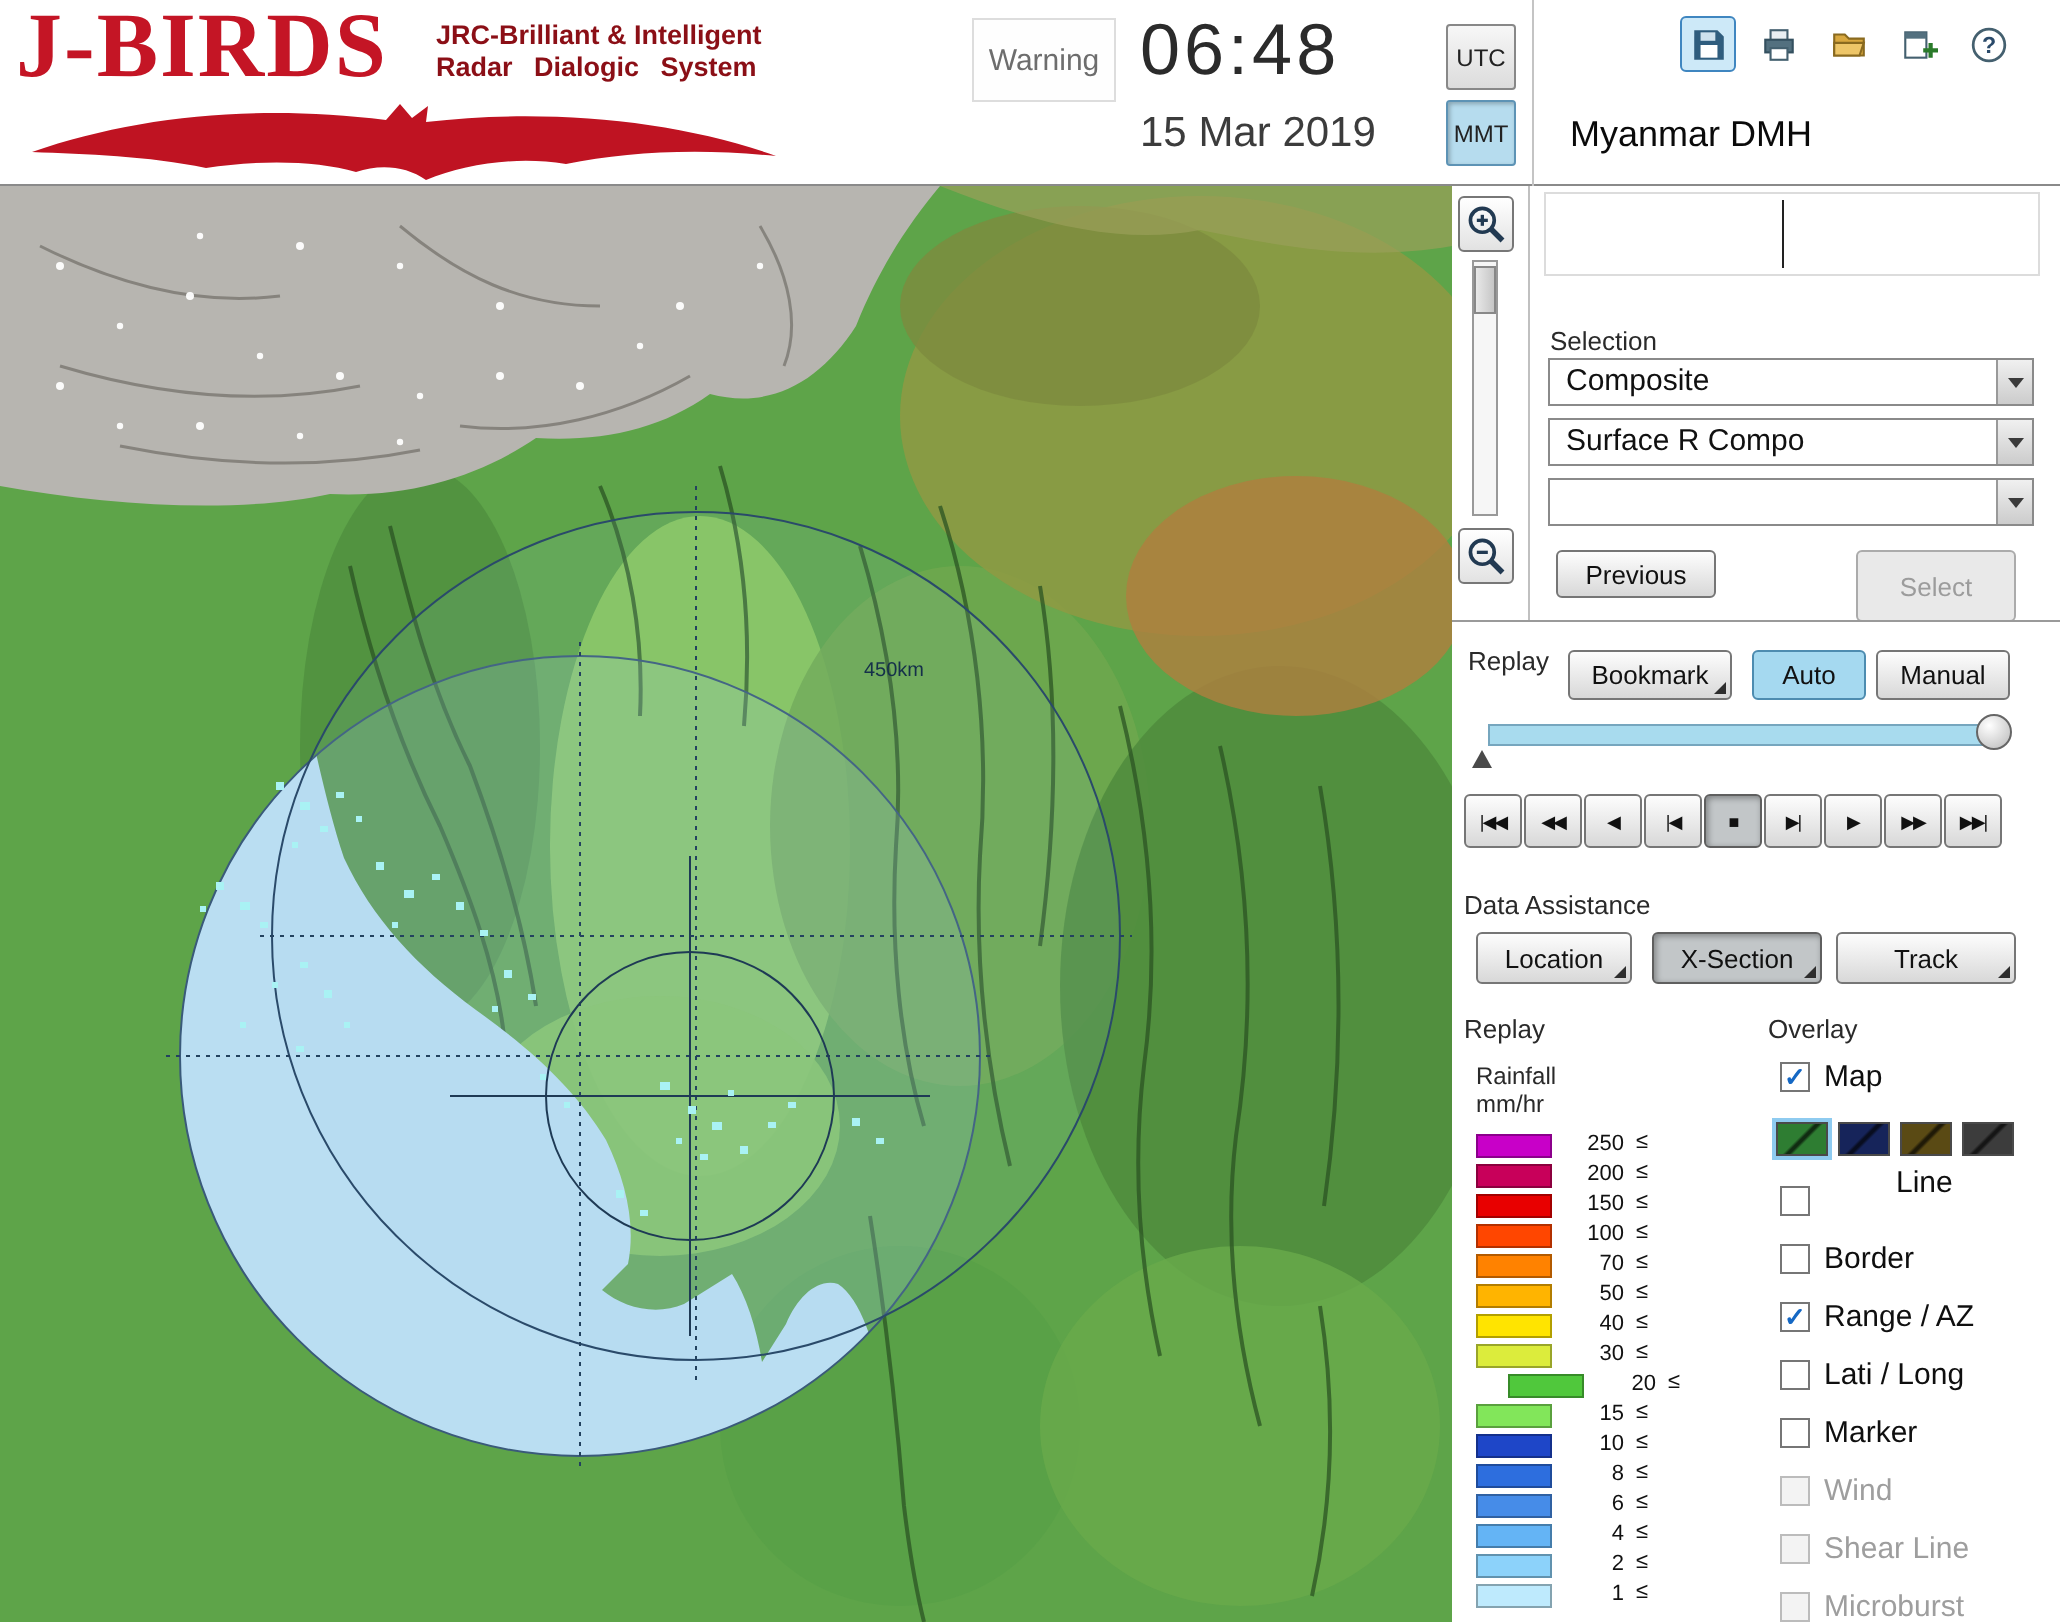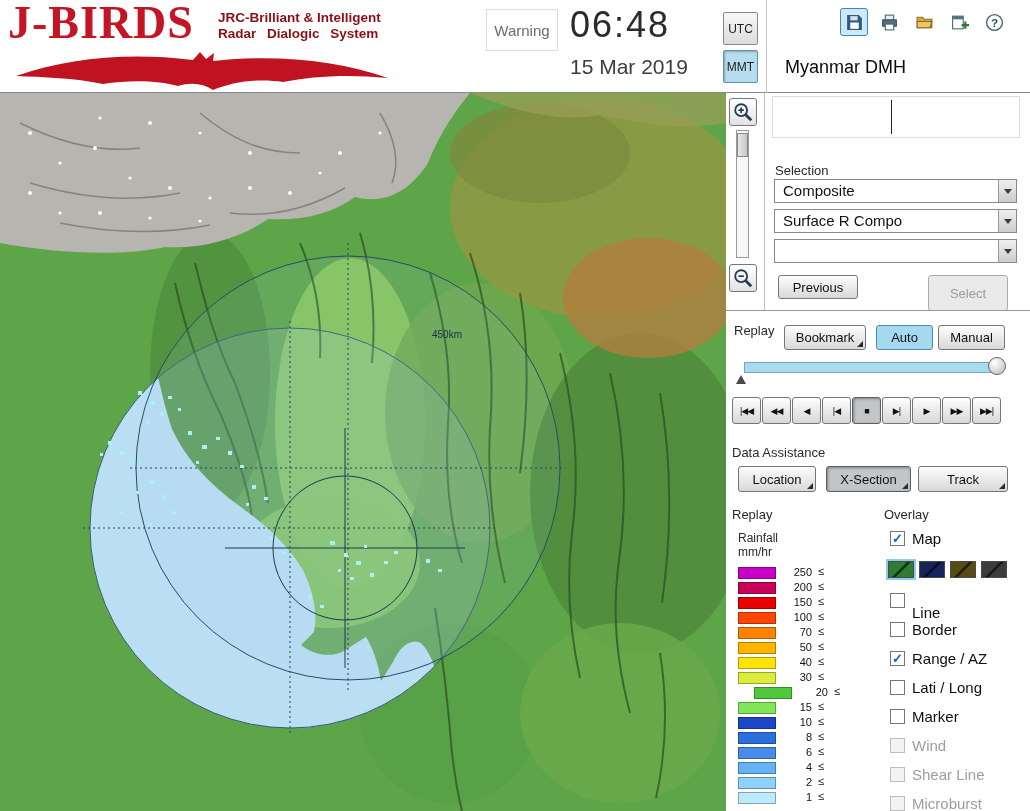--- a/index.html
+++ b/index.html
@@ -470,21 +470,21 @@
 
       <div class="checkbox" style="top:220px;">✓</div>
       <div class="ov-label" style="top:219px;">Map</div>
 
       <div class="map-sw selected" style="left: 162px; top: 250px; background-color: rgb(46, 125, 50);"></div>
       <div class="map-sw" style="left: 193px; top: 250px; background-color: rgb(22, 36, 90);"></div>
       <div class="map-sw" style="left: 224px; top: 250px; background-color: rgb(90, 74, 20);"></div>
       <div class="map-sw" style="left: 255px; top: 250px; background-color: rgb(60, 60, 60);"></div>
 
       <div class="checkbox" style="top:282px;"></div>
-      <div class="ov-label" style="top:293px;">Line</div>
+      <div class="ov-label" style="top:272px;margin-left:36px;">Line</div>
 
       <div class="checkbox" style="top:311px;"></div>
       <div class="ov-label" style="top:310px;">Border</div>
 
       <div class="checkbox" style="top:340px;">✓</div>
       <div class="ov-label" style="top:339px;">Range / AZ</div>
 
       <div class="checkbox" style="top:369px;"></div>
       <div class="ov-label" style="top:368px;">Lati / Long</div>
 

